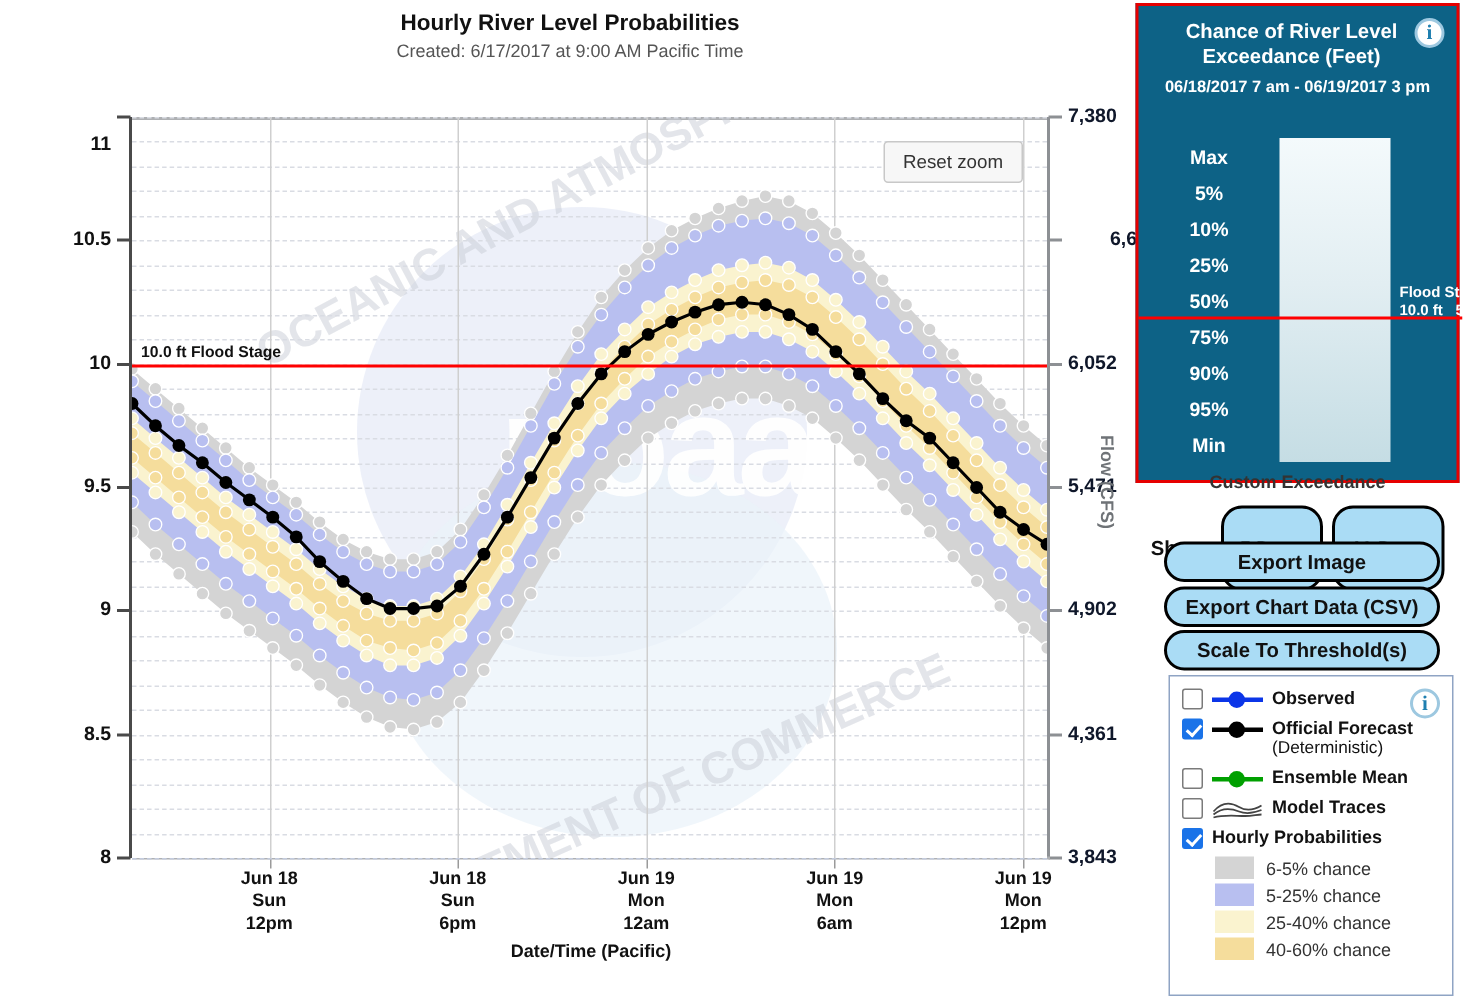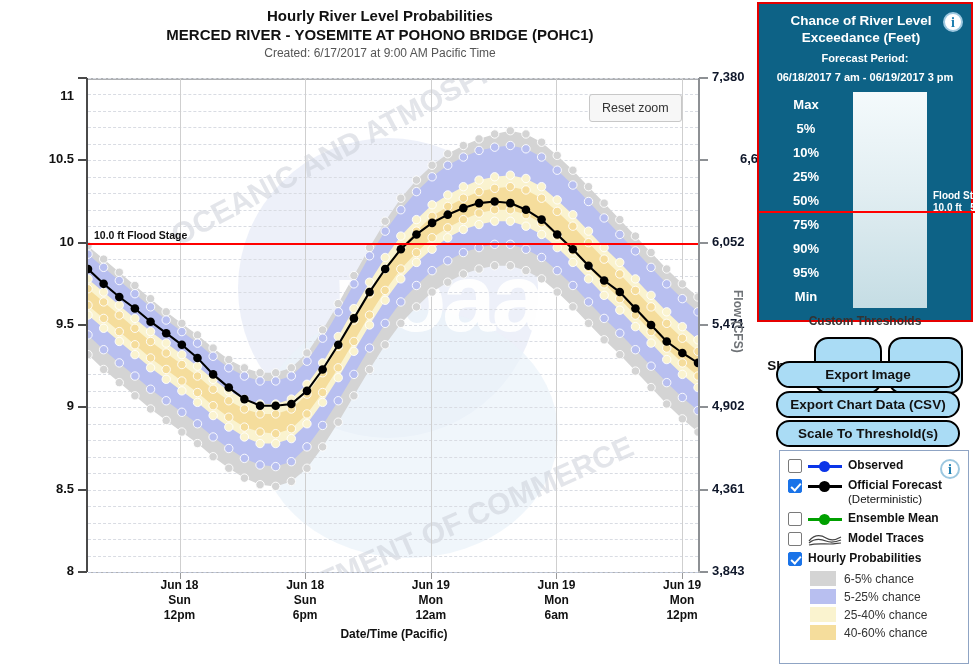--- a/index.html
+++ b/index.html
@@ -124,21 +124,20 @@
   .sw-txt { font-size: 12px; color: #333; }
   .traces { width: 34px; height: 14px; flex: 0 0 auto; margin-top: 1px; }
 </style>
 </head>
 <body>
 
 <div id="root">
 
   <div class="title-block">
     <div class="t1">Hourly River Level Probabilities</div>
-    <div class="t2">MERCED RIVER - YOSEMITE AT POHONO BRIDGE (POHC1)</div>
     <div class="t3">Created: 6/17/2017 at 9:00 AM Pacific Time</div>
   </div>
 
   <div id="axes-layer">
       <div class="ytick" style="top: 571px;"></div>
       <div class="ylabel" style="top: 563px; left: 0px; width: 74px;">8</div>
       <div class="ytick-r" style="top: 571px;"></div>
       <div class="yflow" style="top: 563px;">3,843</div>
       <div class="ytick" style="top: 488.667px;"></div>
       <div class="ylabel" style="top: 480.667px; left: 0px; width: 74px;">8.5</div>
@@ -625,21 +624,20 @@
   </div>
 
   <div class="reset-zoom">Reset zoom</div>
 
   <div class="exceed-panel">
     <div class="ex-head">
       <span>Chance of River Level</span><br>
       <span>Exceedance (Feet)</span>
     </div>
     <div class="info-badge" style="right:8px;top:8px;">i</div>
-    <div class="ex-sub">Forecast Period:</div>
     <div class="ex-sub">06/18/2017 7 am - 06/19/2017 3 pm</div>
 
     <div class="ex-table">
       <div class="ex-valcol"></div>
       <div id="ex-rows">
           <div class="ex-row">
             <div class="ex-key">Max</div>
             <div class="ex-val">10.68</div>
           </div>
           <div class="ex-row">
@@ -677,21 +675,21 @@
         </div>
       <div class="ex-flood-line"></div>
       <div class="ex-flood-text">
         <span>Flood Stage</span><br>
         <span>10.0 ft</span>
         &nbsp;&nbsp;<span>54%</span>
       </div>
     </div>
   </div>
 
-  <div class="custom-thr">Custom Thresholds</div>
+  <div class="custom-thr">Custom Exceedance</div>
 
   <div class="show-row">
     <span class="show-lbl">Show:</span>
     <span class="pill">5 Days</span>
     <span class="pill">10 Days</span>
   </div>
 
   <div class="big-btn" style="top:361px;">Export Image</div>
   <div class="big-btn" style="top:391px;">Export Chart Data (CSV)</div>
   <div class="big-btn" style="top:420px;">Scale To Threshold(s)</div>

